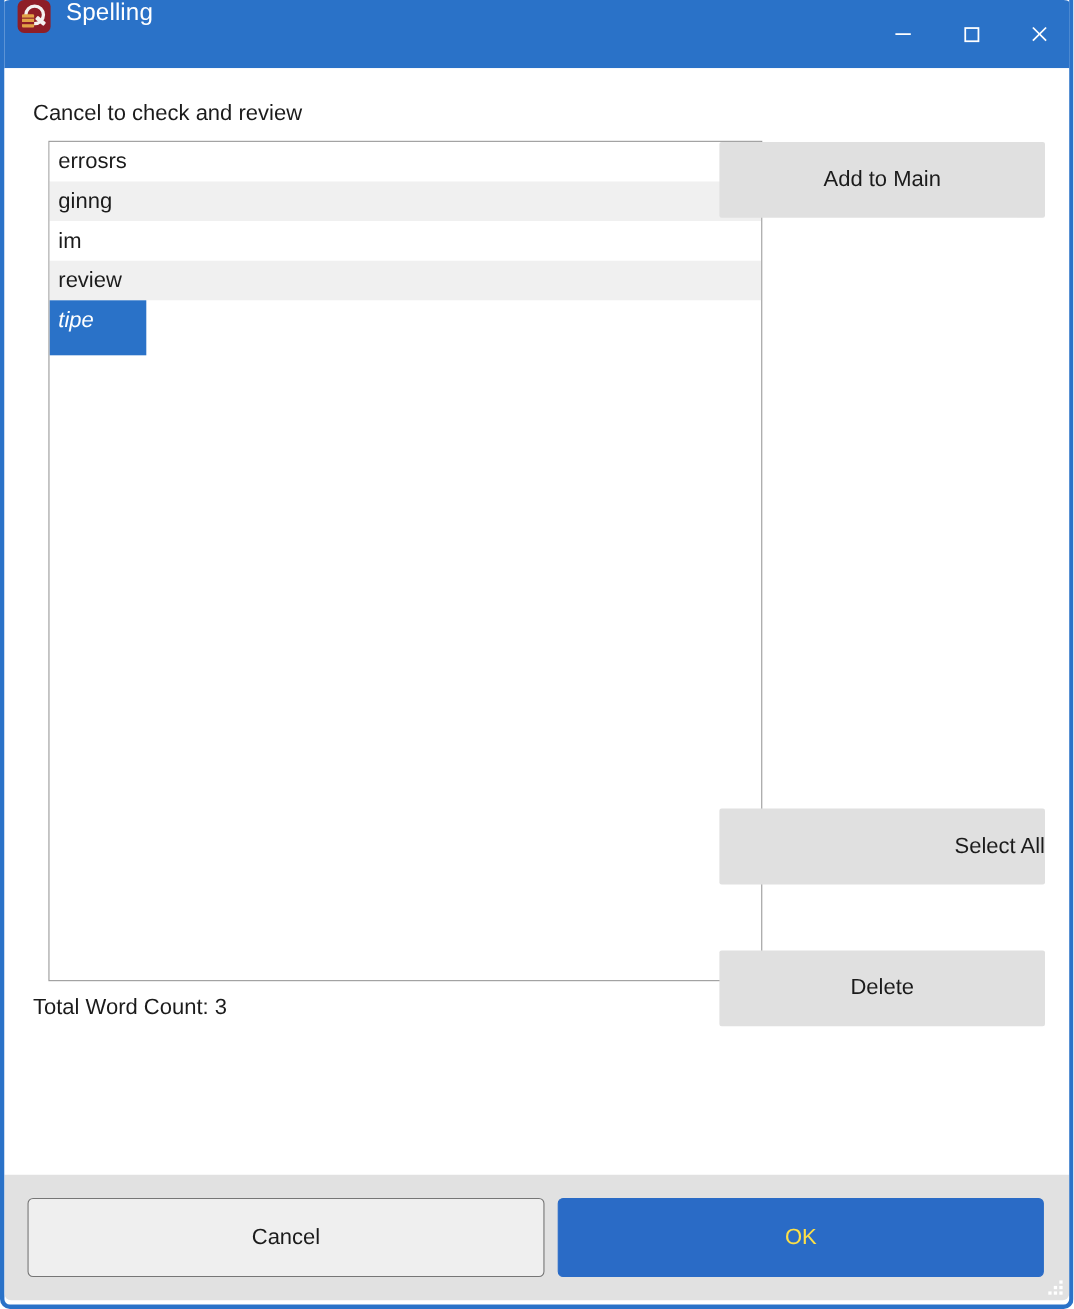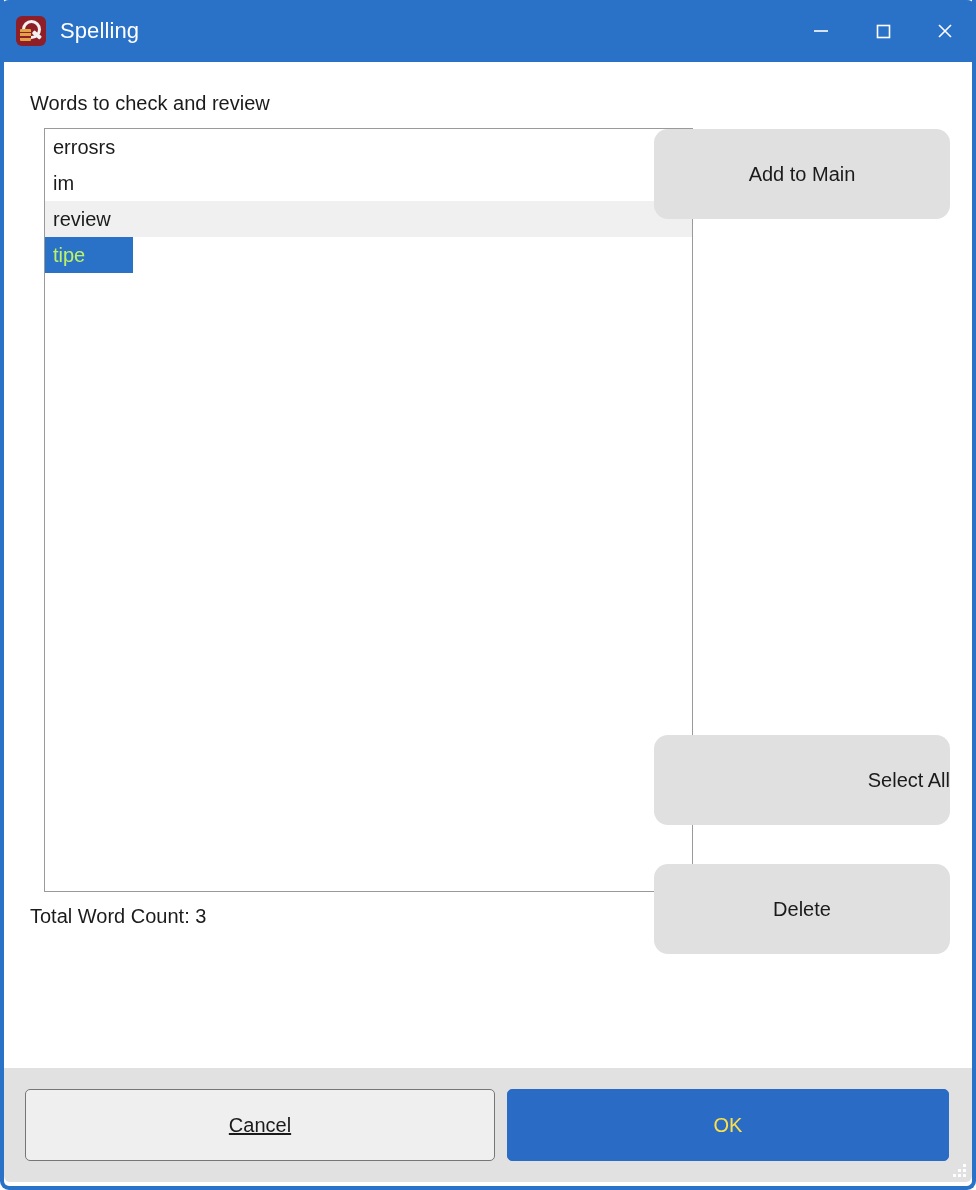--- a/index.html
+++ b/index.html
@@ -29,21 +29,21 @@
 
   
   .titlebar {
     position: absolute;
     left: -4px; top: 0;
     width: 976px;
     height: 62px;
     background: #2a72c8;
     border-radius: 9px 9px 0 0;
     display: flex;
-    align-items: center;
+    align-items: flex-start;
     box-sizing: border-box;
   }
   .app-icon {
     position: relative;
     margin-left: 16px;
     width: 30px;
     height: 30px;
     border-radius: 6px;
     background: #8e1e27;
     flex: none;
@@ -147,46 +147,47 @@
     background: #ffffff;
   }
   .list-row.alt { background: #f0f0f0; }
   .list-row.selected {
     background: transparent;
     padding-left: 0;
   }
   .list-row.selected .sel-fill {
     display: inline-block;
     background: #2a72c8;
-    color: #bef264;
+    color: #ffffff;
     height: 36px;
     line-height: 36px;
-    padding: 0 8px 0 8px;
+    padding: 0 8px 14px 8px;
     min-width: 72px;
     box-sizing: content-box;
+    font-style: italic;
   }
 
   .count-label {
     position: absolute;
     left: 26px;
     top: 843px;
     font-size: 20px;
     color: #1b1b1b;
     white-space: nowrap;
   }
 
   
   .side-btn {
     position: absolute;
     left: 650px;
     width: 296px;
-    height: 90px;
+    height: 69px;
     background: #e0e0e0;
     border: none;
-    border-radius: 14px;
+    border-radius: 2px;
     font-family: "Liberation Sans", sans-serif;
     font-size: 20px;
     color: #1b1b1b;
     cursor: default;
     padding: 0;
   }
   .btn-add    { top: 67px; }
   .btn-select { top: 673px; text-align: right; }
   .btn-delete { top: 802px; }
 
@@ -210,21 +211,20 @@
     cursor: default;
     padding: 0;
     box-sizing: border-box;
   }
   .btn-cancel {
     left: 21px;
     width: 470px;
     background: #efefef;
     border: 1px solid #767676;
     color: #1b1b1b;
-    text-decoration: underline;
   }
   .btn-ok {
     left: 503px;
     width: 442px;
     background: #2a6bc6;
     border: 1px solid #2a6bc6;
     color: #fde047;
   }
 
   .resize-grip {
@@ -270,24 +270,25 @@
         <svg width="24" height="24" viewBox="0 0 24 24">
           <line x1="6" y1="6" x2="18" y2="18" stroke="#ffffff" stroke-width="1.6"></line>
           <line x1="18" y1="6" x2="6" y2="18" stroke="#ffffff" stroke-width="1.6"></line>
         </svg>
       </div>
     </div>
   </div>
 
   <div class="content">
 
-    <div class="field-label">Words to check and review</div>
+    <div class="field-label">Cancel to check and review</div>
 
     <div class="listbox">
       <div class="list-row"><span>errosrs</span></div>
+      <div class="list-row alt"><span>ginng</span></div>
       <div class="list-row"><span>im</span></div>
       <div class="list-row alt"><span>review</span></div>
       <div class="list-row selected"><span class="sel-fill">tipe</span></div>
     </div>
 
     <div class="count-label">Total Word Count: 3</div>
 
     <button class="side-btn btn-add">Add to Main</button>
     <button class="side-btn btn-select">Select All</button>
     <button class="side-btn btn-delete">Delete</button>

